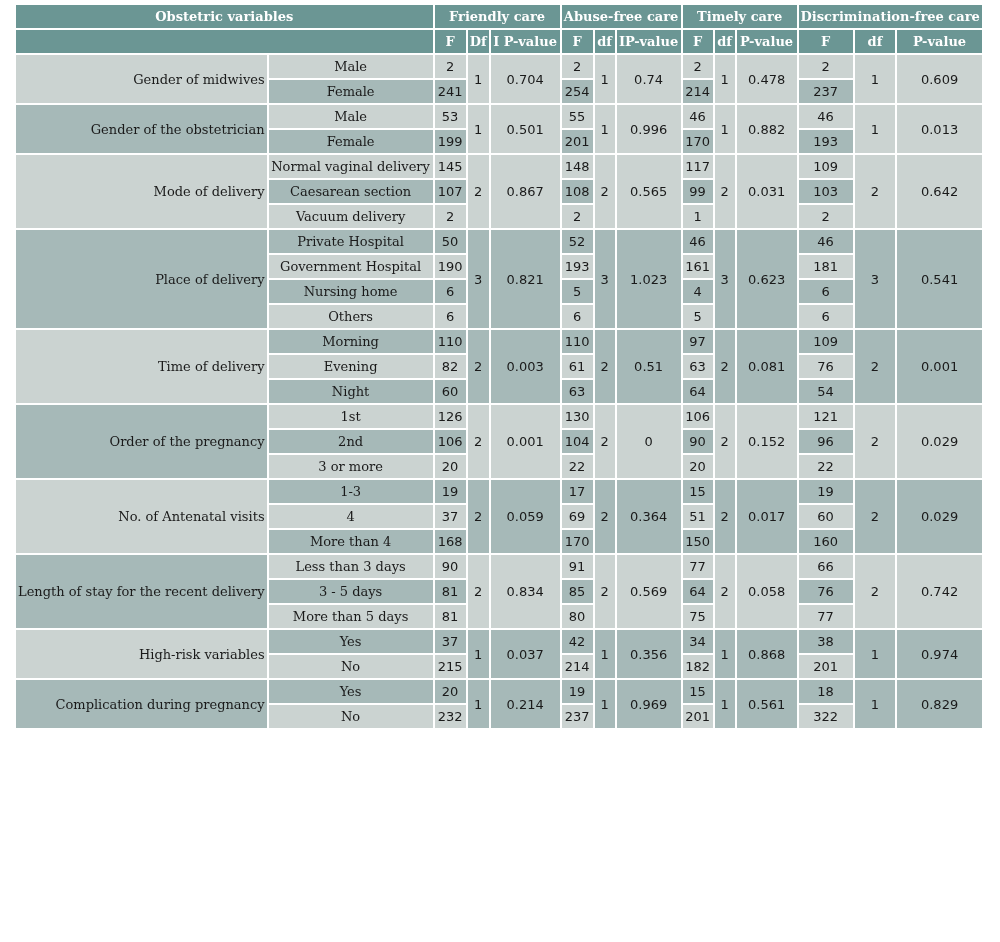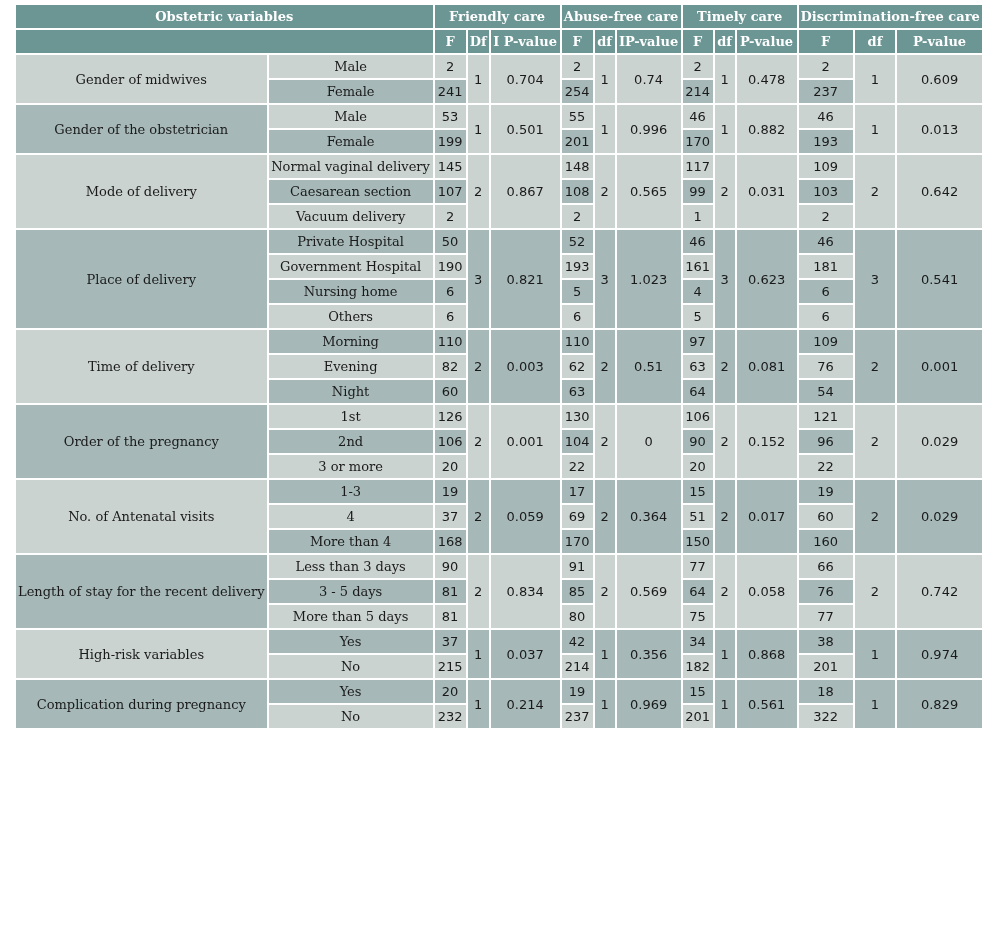--- a/index.html
+++ b/index.html
@@ -11,21 +11,21 @@
     font-size: 13px; color: #1a1a1a;
     table-layout: fixed;
     margin-left: 8px;
   }
   th {
     background: #6b9694; color: #ffffff; font-weight: bold;
     height: 23px; padding: 0 2px; text-align: center; white-space: nowrap;
     font-size: 13px;
   }
   td { height: 23px; padding: 0 2px; text-align: center; white-space: nowrap; }
-  td.label { text-align: center; padding-left: 2px; }
+  td.label { text-align: right; padding-left: 2px; }
   .L { background: #cbd3d1; }
   .D { background: #a6b9b8; }
   td.num { font-family: "DejaVu Sans", "Liberation Sans", sans-serif; font-size: 13px; }
 </style>
 </head>
 <body>
 
 <table>
   <colgroup>
     <col style="width:250px">
@@ -193,21 +193,21 @@
         <td class="num D">97</td>
         <td class="num D" rowspan="3">2</td>
         <td class="num D" rowspan="3">0.081</td>
         <td class="num D">109</td>
         <td class="num D" rowspan="3">2</td>
         <td class="num D" rowspan="3">0.001</td>
       </tr>
       <tr>
         <td class="L">Evening</td>
         <td class="num L">82</td>
-        <td class="num L">62</td>
+        <td class="num L">61</td>
         <td class="num L">63</td>
         <td class="num L">76</td>
       </tr>
       <tr>
         <td class="D">Night</td>
         <td class="num D">60</td>
         <td class="num D">63</td>
         <td class="num D">64</td>
         <td class="num D">54</td>
       </tr>

